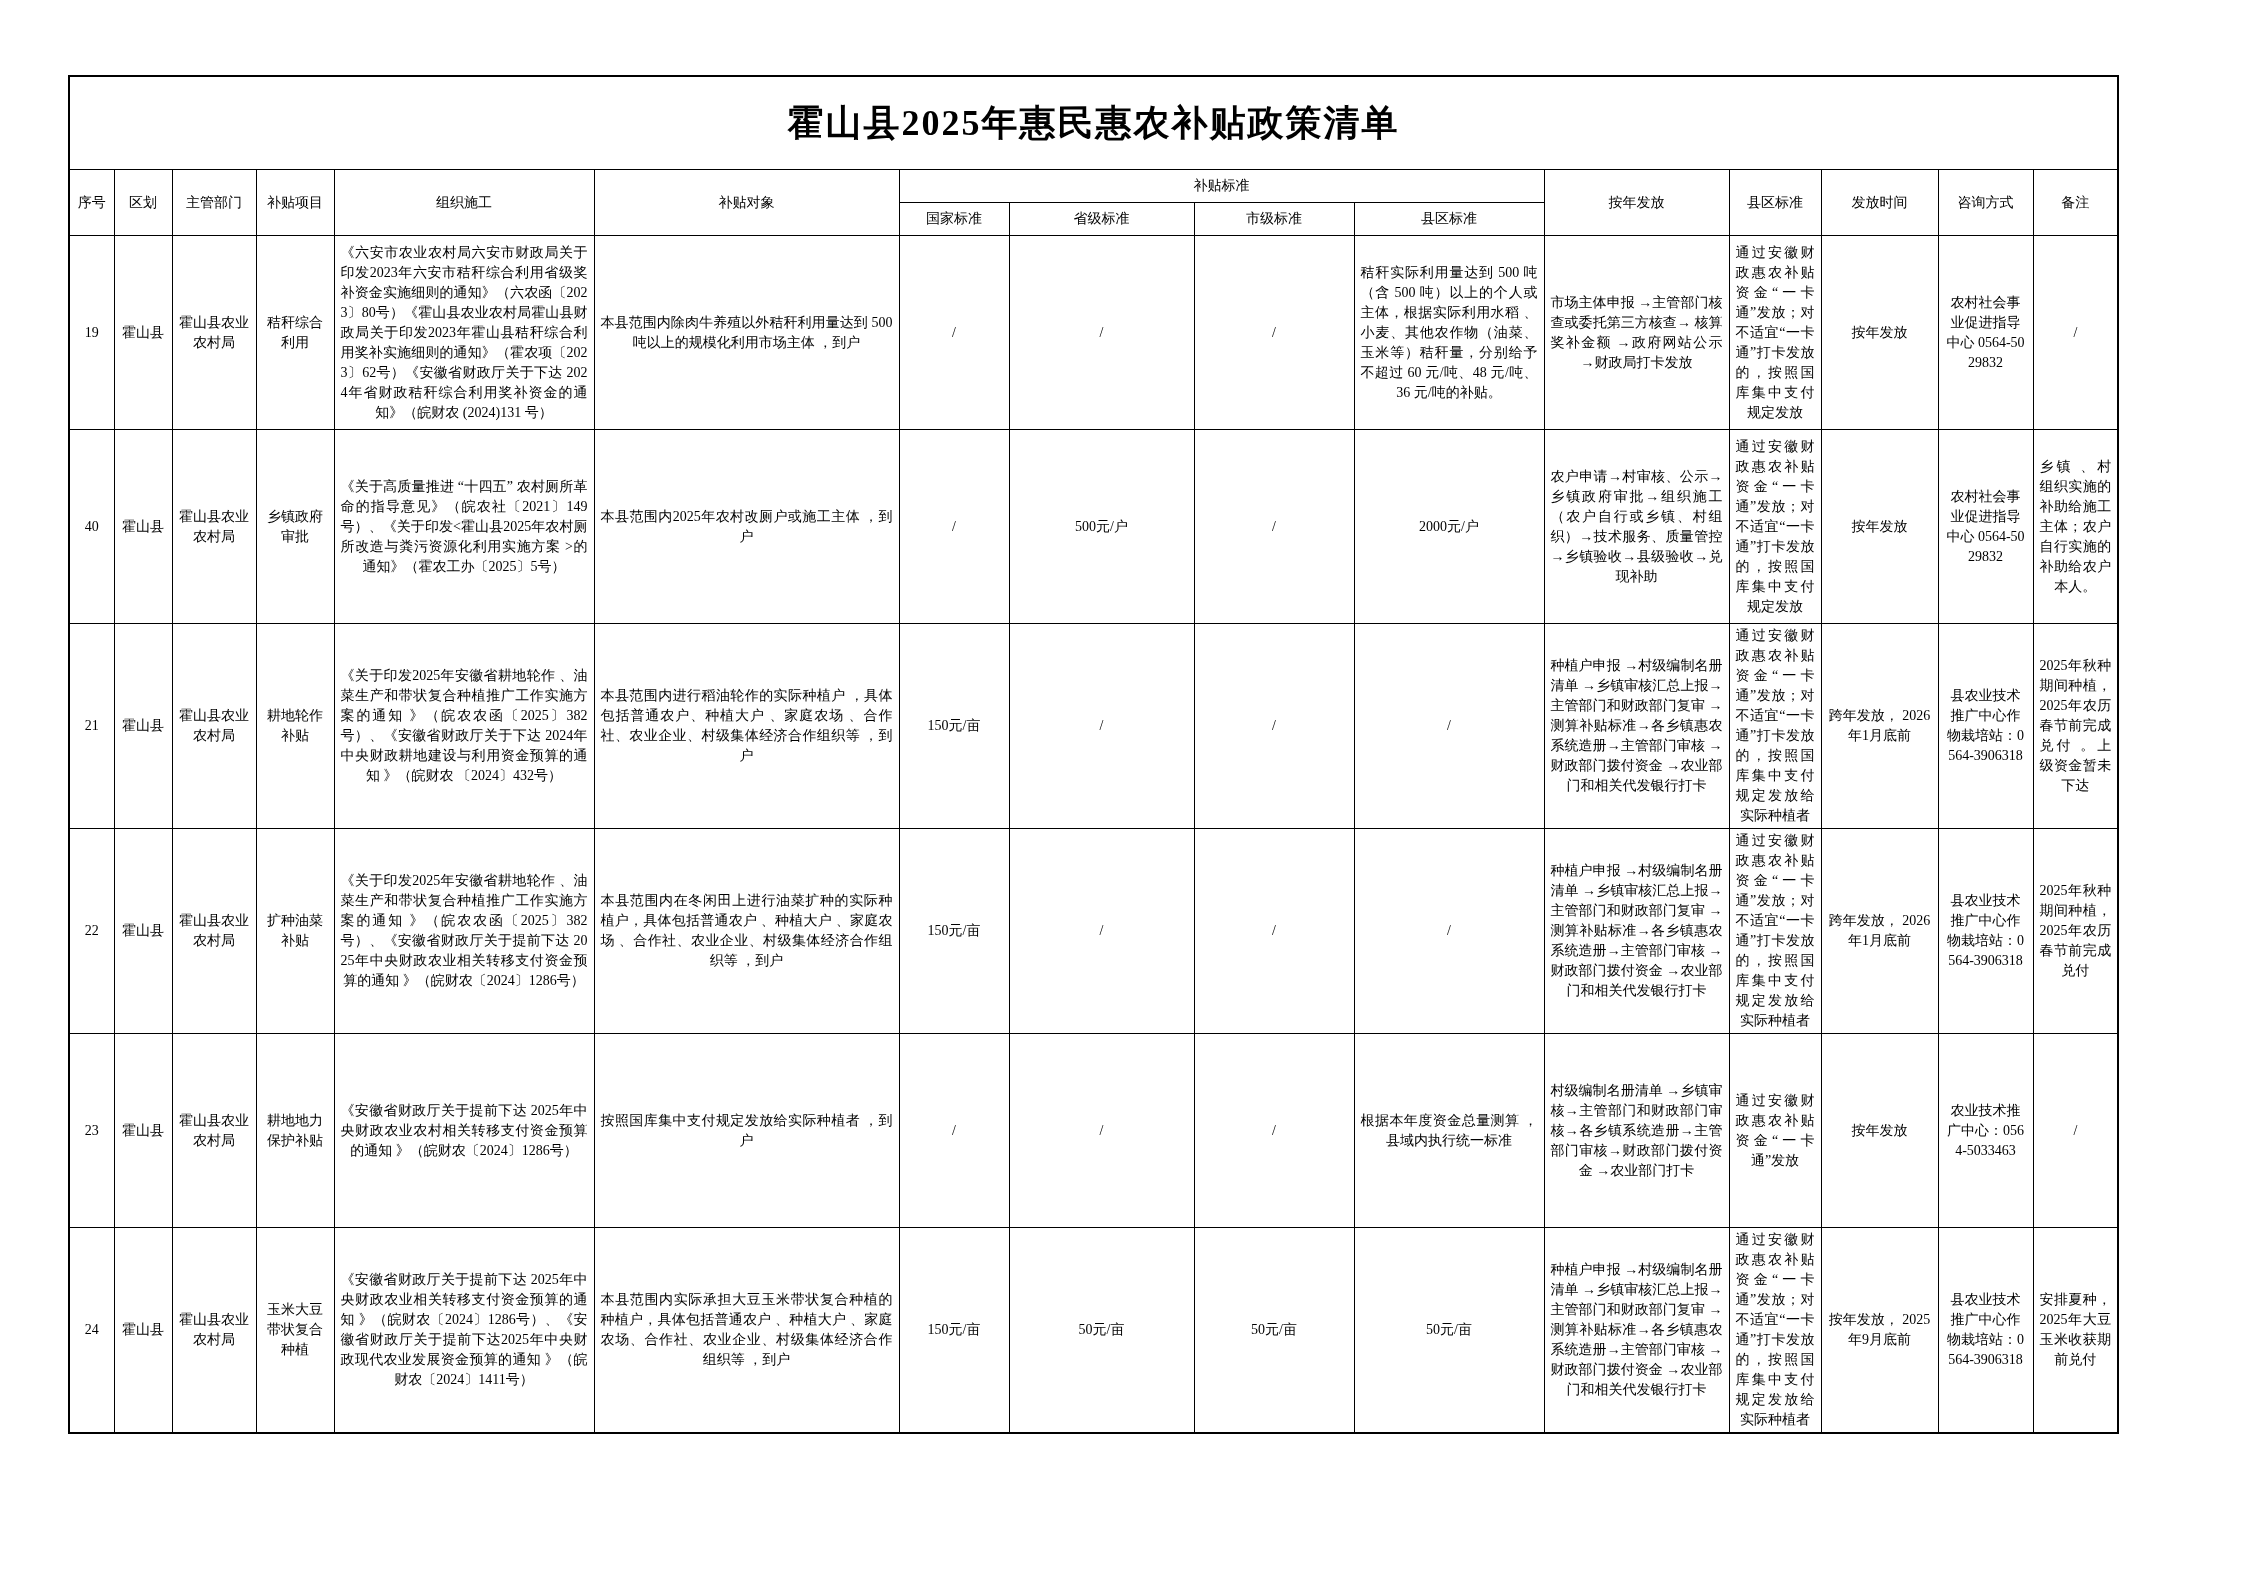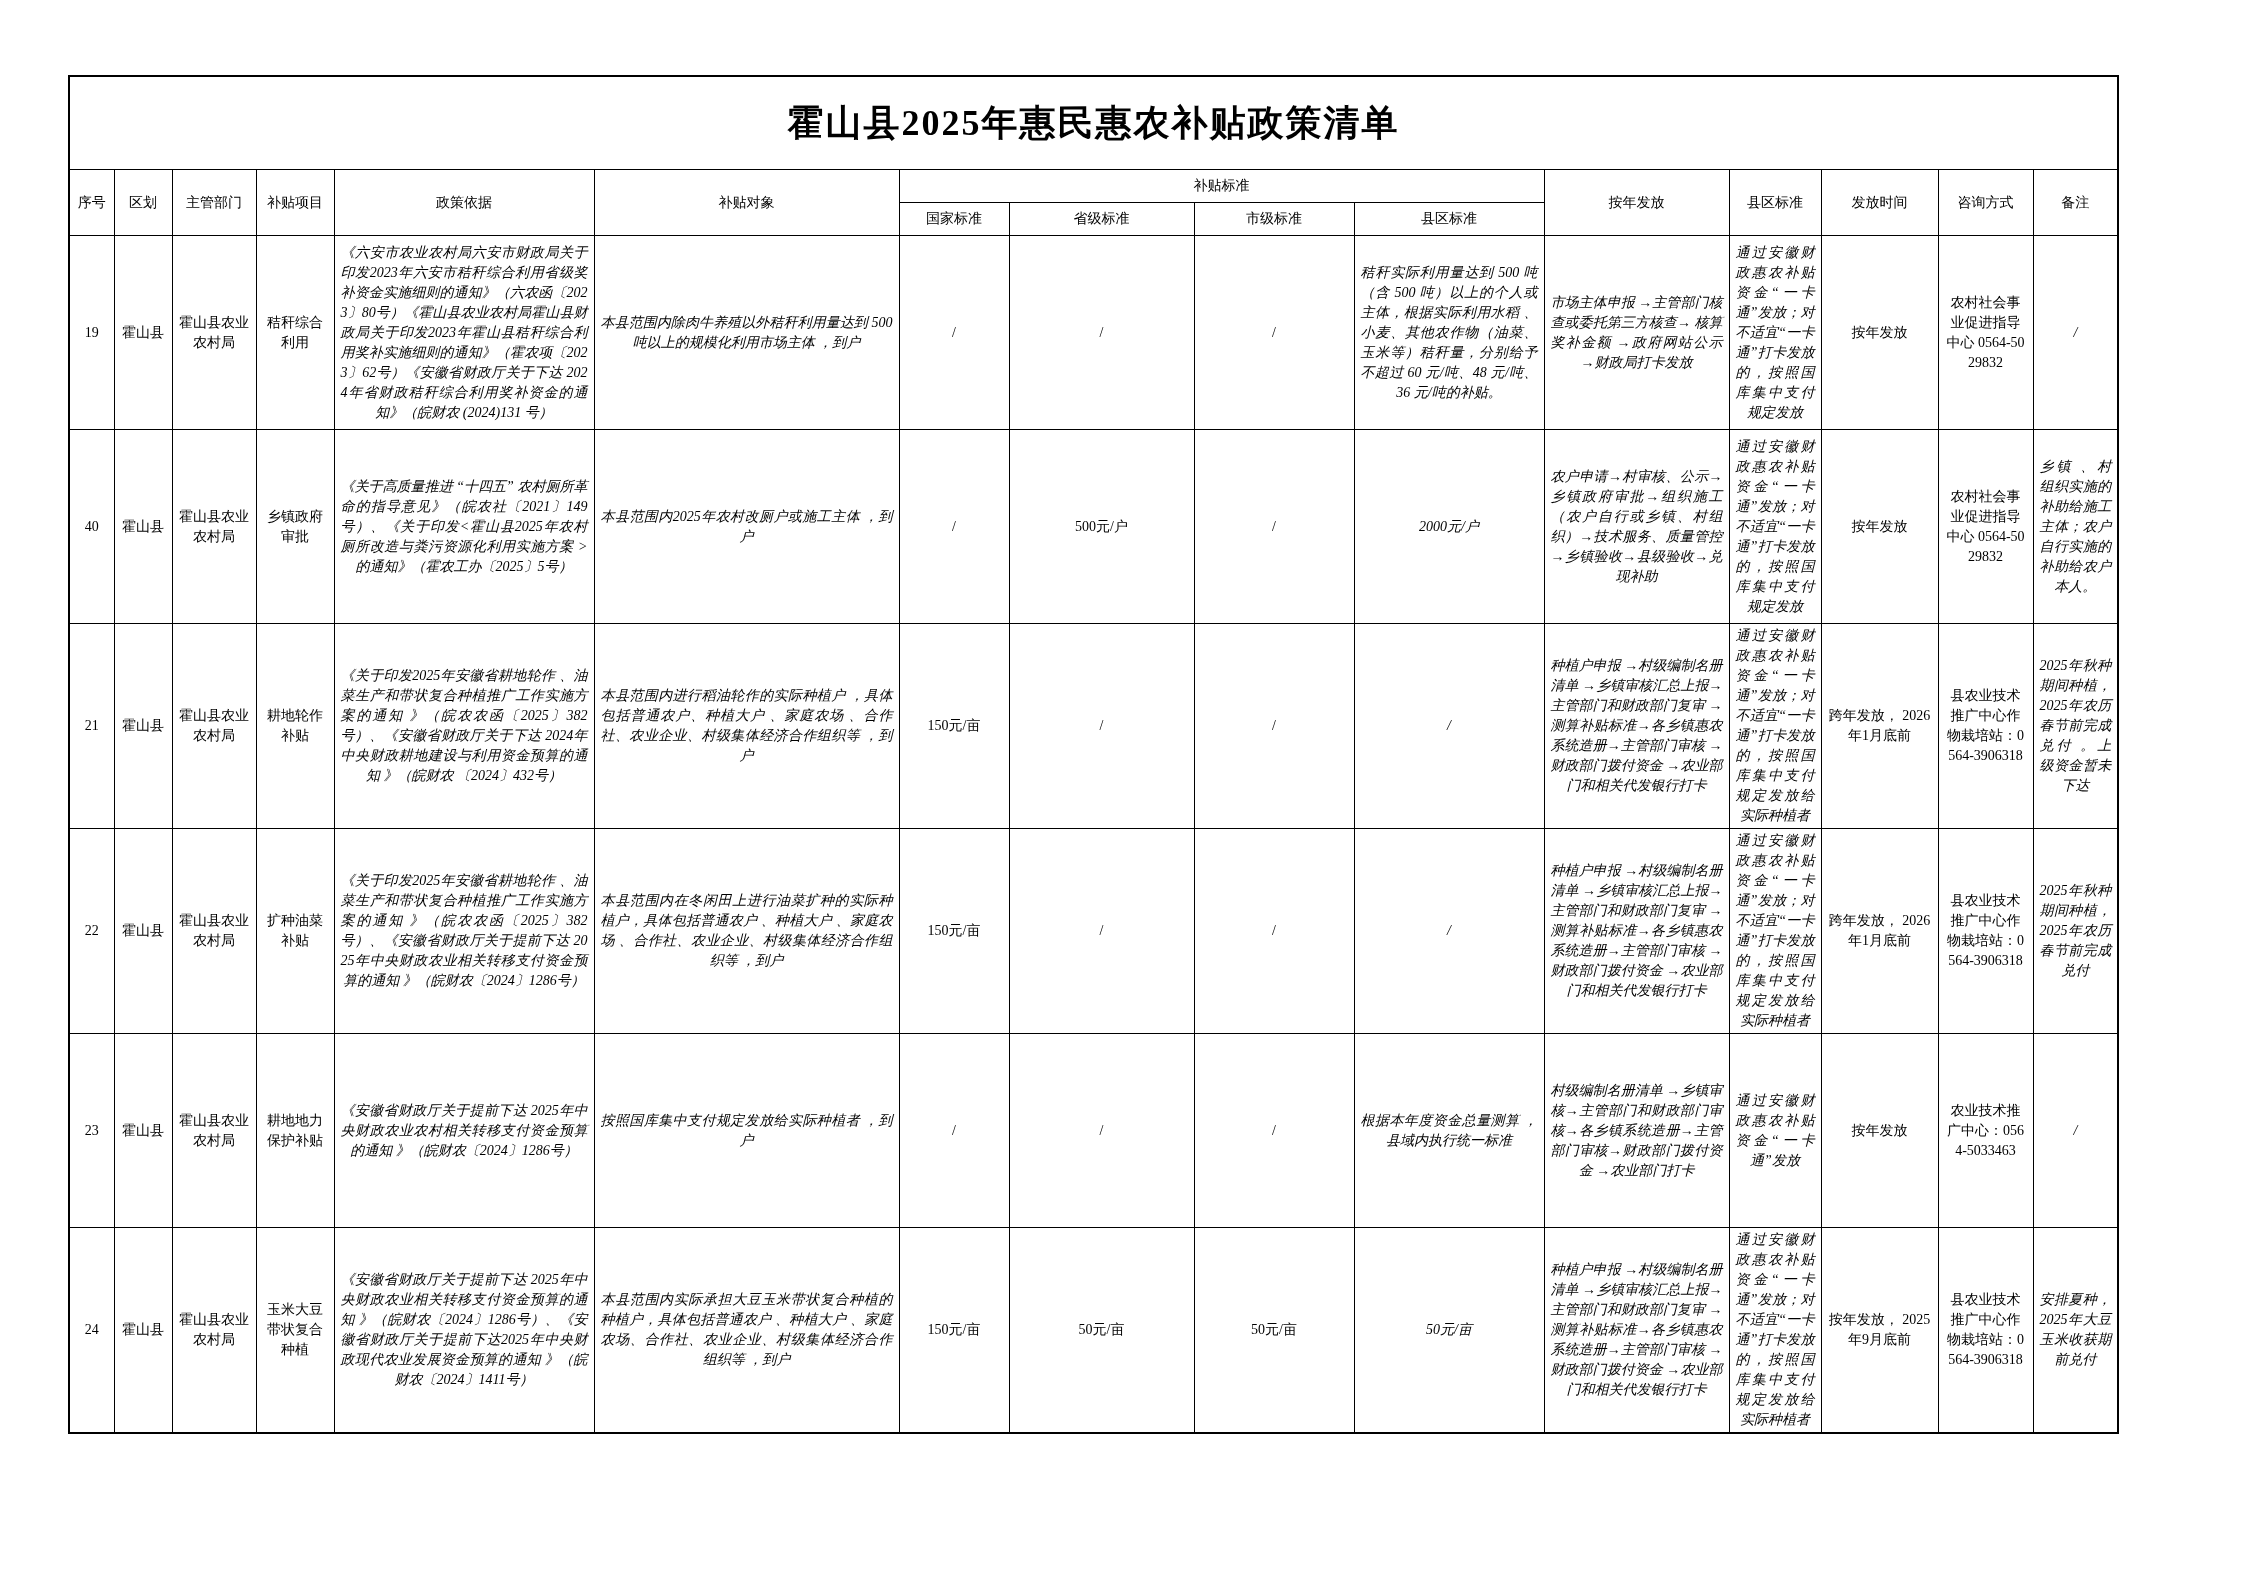--- a/index.html
+++ b/index.html
@@ -38,21 +38,20 @@
     font-weight: bold;
     letter-spacing: 2px;
     text-align: center;
     vertical-align: middle;
   }
   thead th { height: 28px; }
   tbody td { height: 189px; }
   .just {
     text-align: justify;
     text-align-last: center;
-    font-style: italic;
   }
 </style>
 </head>
 <body>
 
 <table class="policy-table">
   <colgroup>
     <col style="width:45px">
       <col style="width:58px">
       <col style="width:84px">
@@ -71,21 +70,21 @@
   </colgroup>
   <thead>
     <tr>
       <td class="title-cell" colspan="15">霍山县2025年惠民惠农补贴政策清单</td>
     </tr>
     <tr>
       <th rowspan="2">序号</th>
       <th rowspan="2">区划</th>
       <th rowspan="2">主管部门</th>
       <th rowspan="2">补贴项目</th>
-      <th rowspan="2">政策依据</th>
+      <th rowspan="2">组织施工</th>
       <th rowspan="2">补贴对象</th>
       <th colspan="4">补贴标准</th>
       <th rowspan="2">按年发放</th>
       <th rowspan="2">县区标准</th>
       <th rowspan="2">发放时间</th>
       <th rowspan="2">咨询方式</th>
       <th rowspan="2">备注</th>
     </tr>
     <tr>
       <th>国家标准</th>

